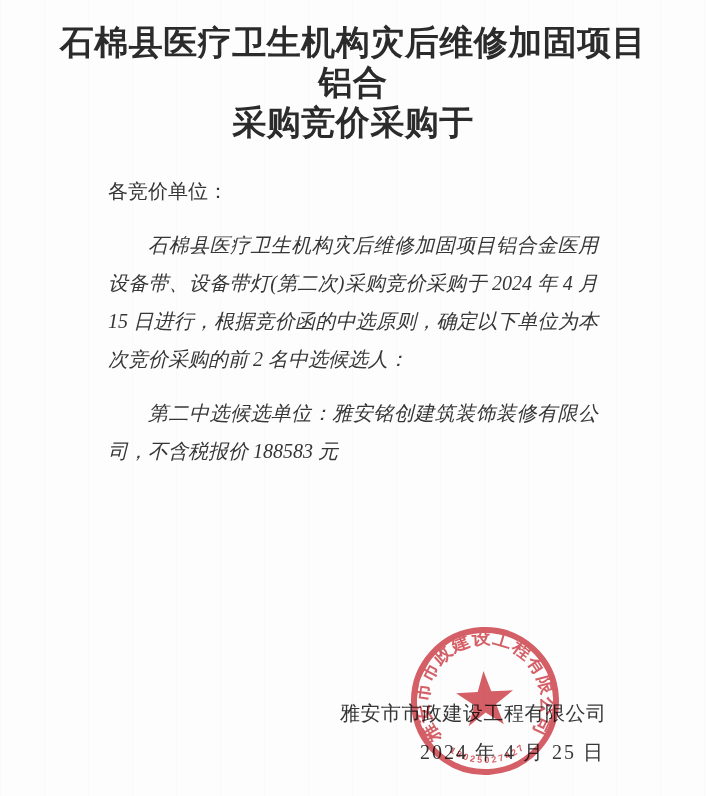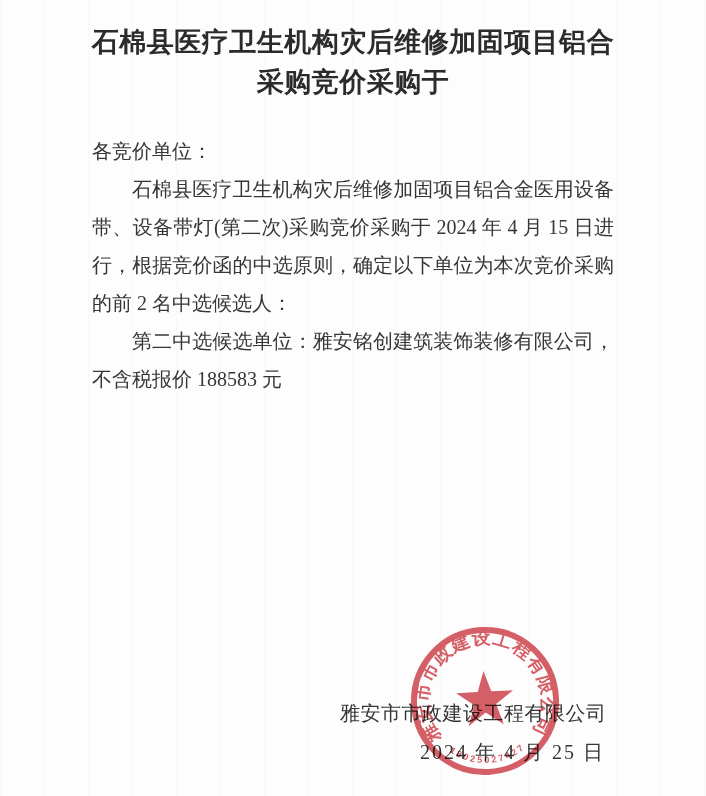--- a/index.html
+++ b/index.html
@@ -11,37 +11,37 @@
     background: #fdfdfd;
     background-image: repeating-linear-gradient(90deg, rgba(0,0,0,0.015) 0 1px, transparent 1px 44px);
     overflow: hidden;
     font-family: "Liberation Serif", serif;
     color: #333;
   }
   .title {
     margin: 22px 44px 0 44px;
     text-align: center;
     font-family: "Liberation Sans", sans-serif;
-    font-size: 27px;
+    font-size: 34px;
     font-weight: 700;
     line-height: 40px;
     color: #2b2b2b;
     letter-spacing: 0.5px;
   }
   .title .tline { display: block; }
   .docbody {
     margin: 30px 92px 0 92px;
     font-size: 20px;
     line-height: 38px;
     text-align: justify;
     text-align-last: left;
     color: #363636;
   }
-  .docbody p { margin: 0; }
-  .para { text-indent: 2em; }
+  .docbody p { margin: 16px; }
+  .para { text-indent: 2em; font-style: italic; }
   .para-notice { margin-top: 32px !important; }
   .sig-company {
     position: absolute;
     left: 340px;
     top: 700px;
     font-size: 20px;
     letter-spacing: 0.5px;
     color: #363636;
     white-space: nowrap;
   }

